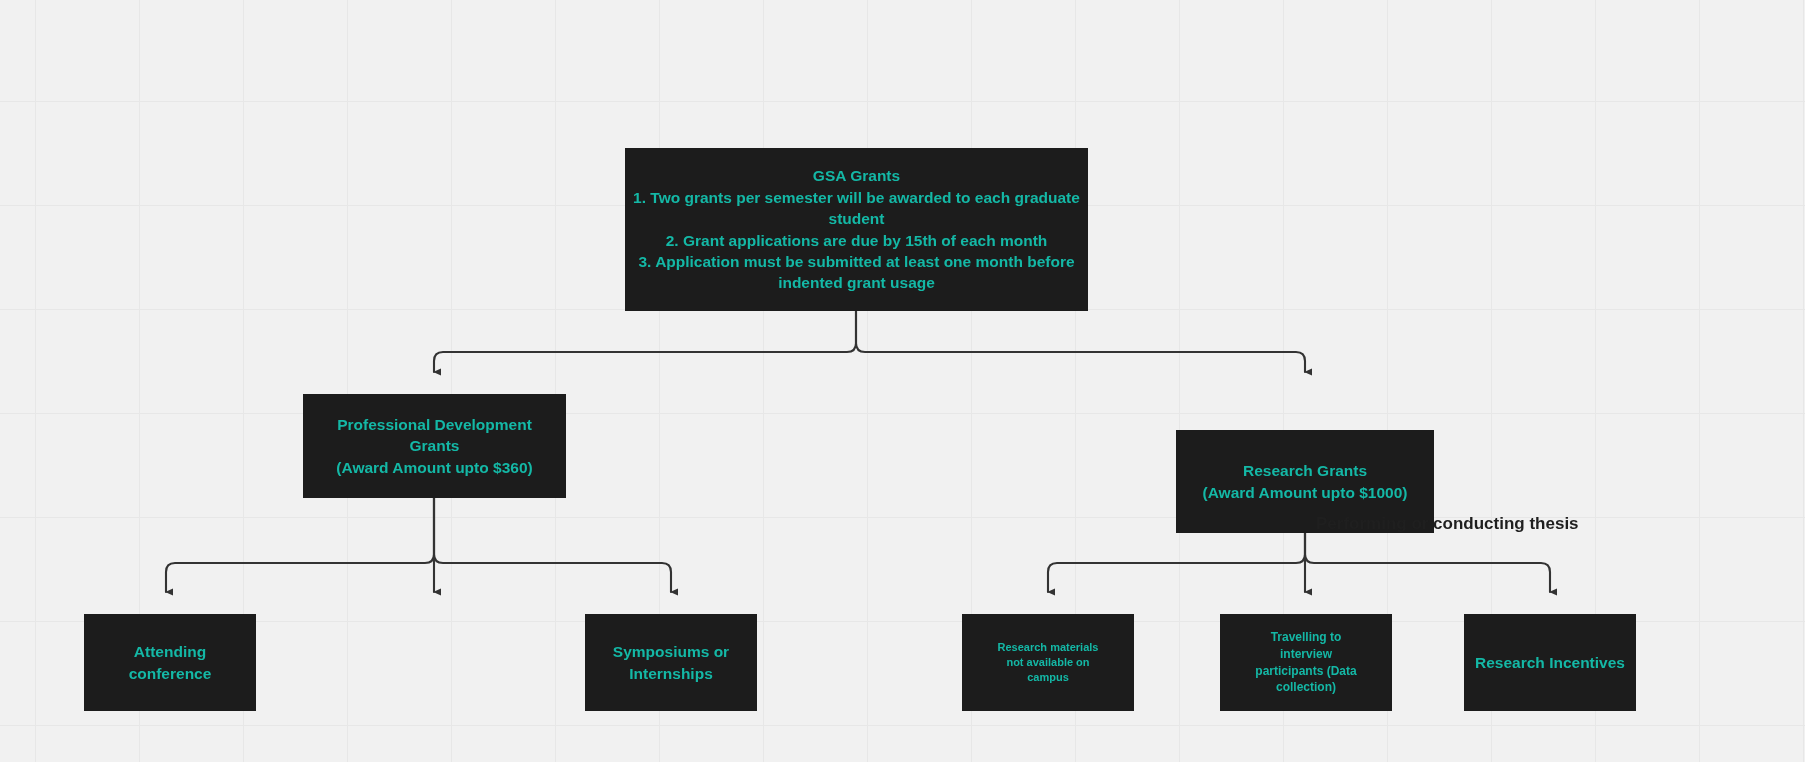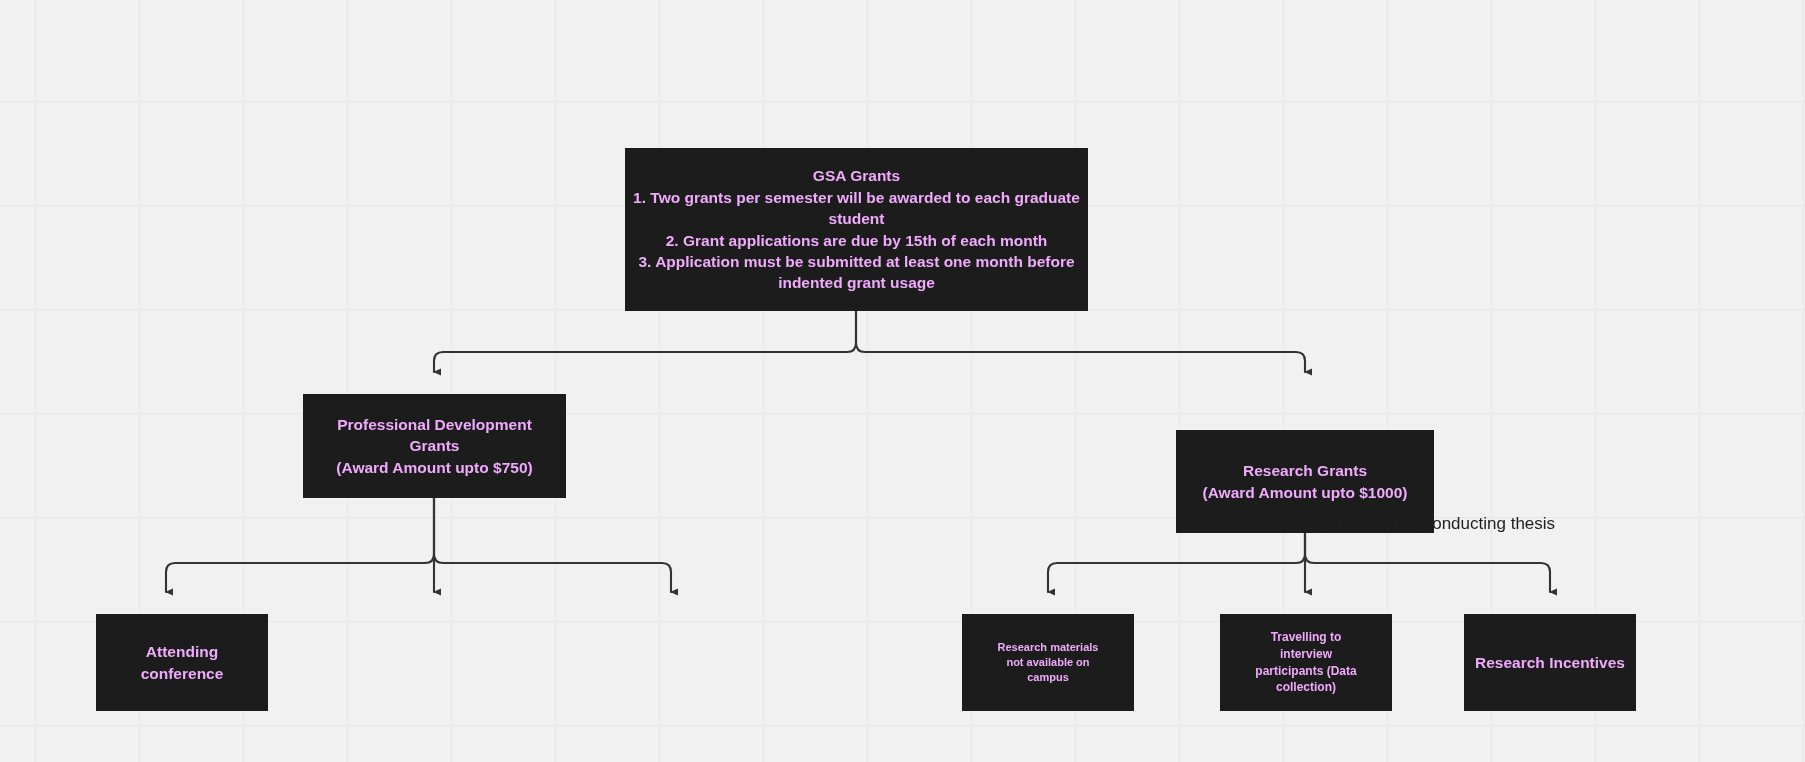--- a/index.html
+++ b/index.html
@@ -26,40 +26,40 @@
     position: absolute;
     left: 0;
     top: 0;
     width: 1805px;
     height: 762px;
     pointer-events: none;
   }
   .node {
     position: absolute;
     background: #1c1c1c;
-    color: #f0abfc;
+    color: #14b8a6;
     display: flex;
     align-items: center;
     justify-content: center;
     text-align: center;
     font-weight: bold;
     line-height: 1.38;
     box-sizing: border-box;
     padding: 4px 8px;
   }
   .node-text {
     white-space: pre-line;
     display: block;
     width: 100%;
   }
   .edge-label {
     position: absolute;
     color: #1f1f1f;
     font-size: 17px;
-    font-weight: normal;
+    font-weight: bold;
     white-space: nowrap;
     line-height: 1;
   }
 </style>
 </head>
 <body>
 
 <div id="canvas">
 
   <svg id="edges" viewBox="0 0 1805 762" width="1805" height="762" xmlns="http://www.w3.org/2000/svg">
@@ -91,33 +91,37 @@
 
   <div class="node" style="left:625px; top:148px; width:463px; height:163px; font-size:15.5px;">
     <span class="node-text">GSA Grants
 1. Two grants per semester will be awarded to each graduate student
 2. Grant applications are due by 15th of each month
 3. Application must be submitted at least one month before indented grant usage</span>
   </div>
 
   <div class="node" style="left:303px; top:394px; width:263px; height:104px; font-size:15.5px;">
     <span class="node-text">Professional Development Grants
-(Award Amount upto $750)</span>
+(Award Amount upto $360)</span>
   </div>
 
   <div class="node" style="left:1176px; top:394px; width:258px; height:103px; font-size:15.5px;margin-top:36px;">
     <span class="node-text">Research Grants
 (Award Amount upto $1000)</span>
   </div>
 
-  <div class="node" style="left:96px; top:614px; width:172px; height:97px; font-size:15.5px;">
+  <div class="node" style="left:84px; top:614px; width:172px; height:97px; font-size:15.5px;">
     <span class="node-text">Attending conference</span>
   </div>
 
 
+  <div class="node" style="left:585px; top:614px; width:172px; height:97px; font-size:15.5px;">
+    <span class="node-text">Symposiums or
+Internships</span>
+  </div>
 
   <div class="node" style="left:962px; top:614px; width:172px; height:97px; font-size:11px;align-items:center;">
     <span class="node-text">Research materials
 not available on
 campus</span>
   </div>
 
   <div class="node" style="left:1220px; top:614px; width:172px; height:97px; font-size:12px;">
     <span class="node-text">Travelling to
 interview

